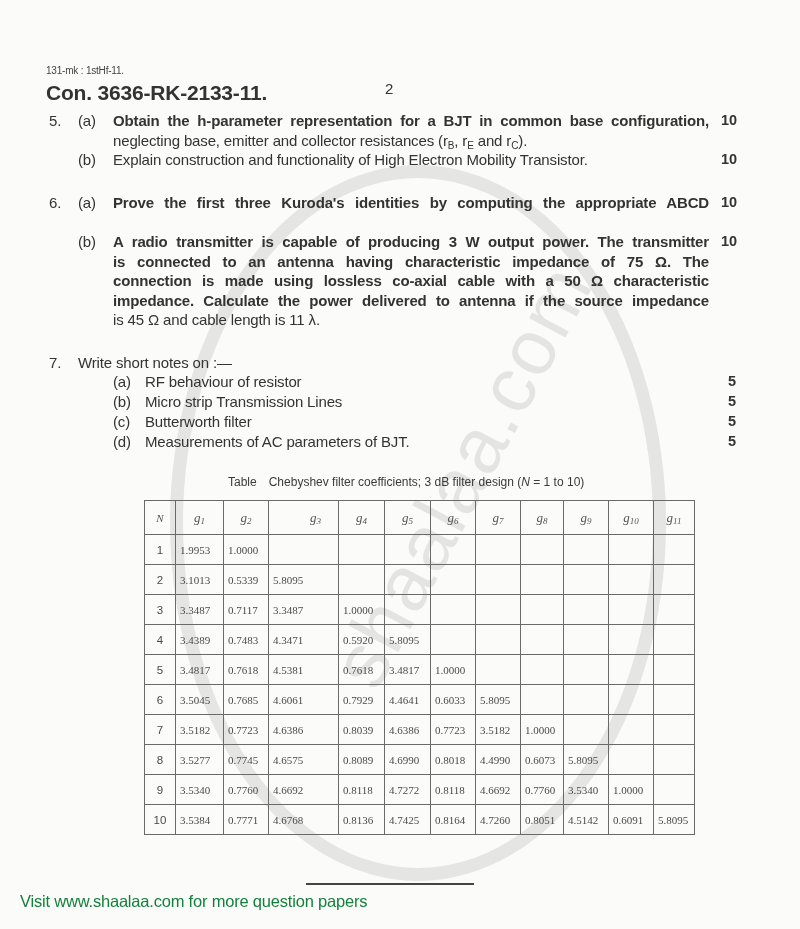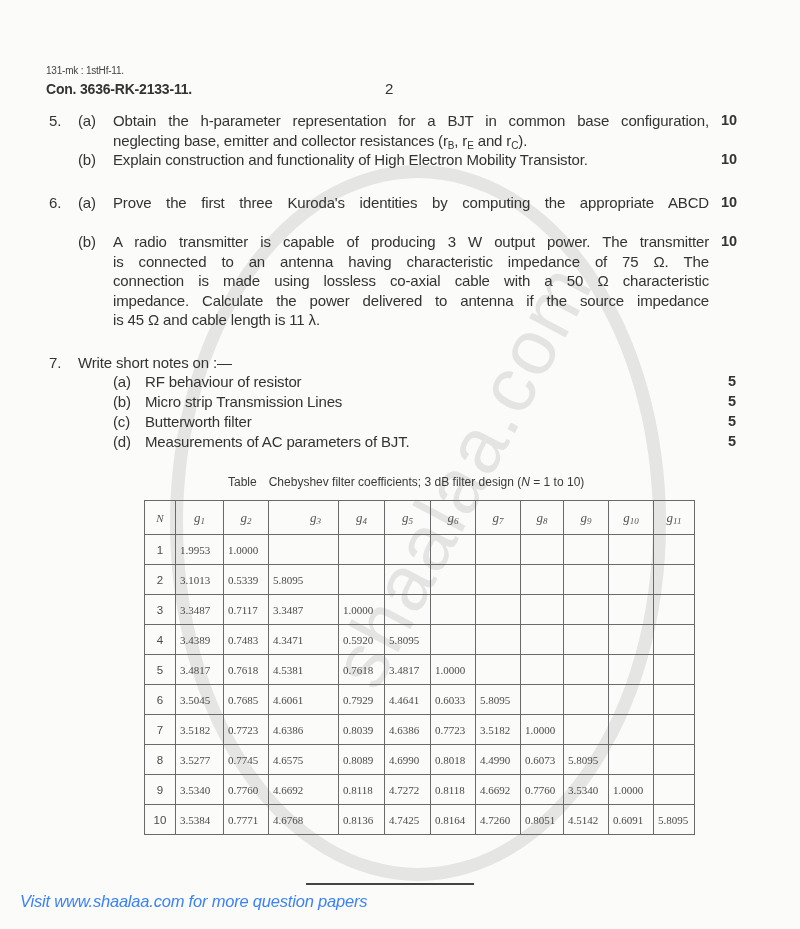--- a/index.html
+++ b/index.html
@@ -4,31 +4,31 @@
 <style>
   html, body { margin:0; padding:0; }
   body {
     width:800px; height:929px; position:relative; overflow:hidden;
     background:#fbfbf9;
     font-family:"Liberation Sans", sans-serif;
     color:#3a3a3a;
   }
   .abs { position:absolute; }
   .meta-code { left:46px; top:65px; font-size:10px; color:#444; letter-spacing:-0.2px; }
-  .con-code { left:46px; top:81px; font-size:14px; font-weight:bold; color:#333; letter-spacing:-0.2px; }
+  .con-code { left:46px; top:81px; font-size:21px; font-weight:bold; color:#333; letter-spacing:-0.2px; }
   .page-no { left:385px; top:80px; font-size:15px; color:#333; }
 
   .q { position:absolute; font-size:15px; line-height:19.5px; color:#333; letter-spacing:-0.15px; }
   .qnum { position:absolute; }
   .sub { position:absolute; }
   .marks { position:absolute; left:721px; font-weight:bold; font-size:14.5px; color:#333; }
   .marks5 { left:728px; }
   .txt { position:absolute; left:113px; width:596px; text-align:justify; }
   .txt .line { display:block; white-space:nowrap; }
-  .j { text-align:justify; text-align-last:justify; display:block; }
+  .j { text-align:justify; text-align-last:justify; display:block;font-weight:bold; }
   sub { font-size:10px; vertical-align:-3px; }
 
   .caption { left:228px; top:475px; font-size:12px; color:#3a3a3a; white-space:nowrap; }
   .caption .lbl { margin-right:12px; }
 
   table.coef {
     position:absolute; left:144px; top:500px;
     border-collapse:collapse;
     font-family:"Liberation Serif", serif;
     font-size:11px; color:#4a4a4a;
@@ -36,21 +36,21 @@
   table.coef td, table.coef th {
     border:1.5px solid #6a6a6a;
     height:29px; padding:0 0 0 4px; text-align:left; font-weight:normal;
   }
   table.coef th { height:33px; font-style:italic; font-size:13px; color:#555; text-align:center; padding:0; }
   table.coef th.ncol { font-size:11px; }
   table.coef td.ncol { text-align:center; padding:0; font-family:"Liberation Sans", sans-serif; font-size:11.5px; }
   table.coef th sub { font-size:9px; vertical-align:-2px; }
 
   .rule { left:306px; top:883px; width:168px; height:2px; background:#444; }
-  .footer { left:20px; top:892px; font-size:16.5px; color:#3b82f6; letter-spacing:-0.2px;font-style:italic; }
+  .footer { left:20px; top:892px; font-size:16.5px; color:#15803d; letter-spacing:-0.2px; }
 
   .wm-circle {
     left:170px; top:165px; width:470px; height:690px;
     border:13px solid rgba(150,150,150,0.22); border-radius:50%;
   }
   .wm-text {
     left:230px; top:430px; font-size:78px; font-weight:normal;
     color:rgba(130,130,130,0.18); transform:rotate(-62deg);
     transform-origin:center; white-space:nowrap; letter-spacing:2px;
   }

